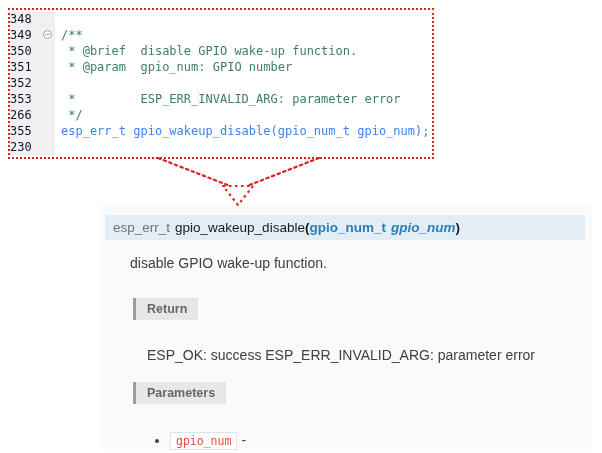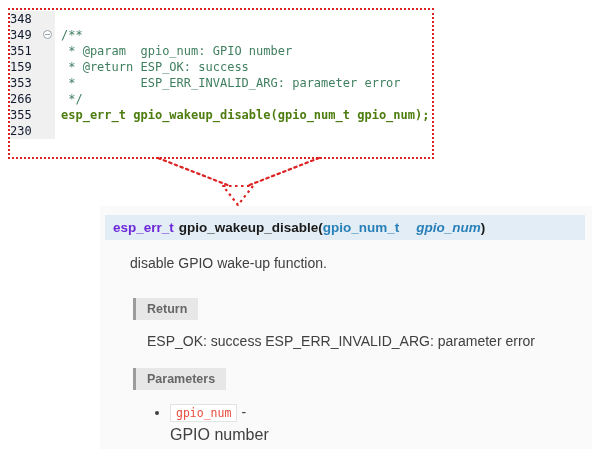--- a/index.html
+++ b/index.html
@@ -23,44 +23,44 @@
   }
   .fold-col { width:13px; flex:none; background:#f0f0f0; height:16px; position:relative; }
   .fold-icon {
     position:absolute; left:1px; top:3px; width:9px; height:9px;
     border:1px solid #97a4ae; border-radius:50%; background:#fff;
   }
   .fold-icon::after {
     content:""; position:absolute; left:1px; right:1px; top:3px; height:1px; background:#97a4ae;
   }
   .code-text { white-space:pre; color:#3F7F5F; padding-left:6px; }
-  .code-line.decl .code-text { color:#4d7c0f; font-weight:bold; }
+  .code-line.decl .code-text { color:#3b82f6; font-weight:normal; }
 
   
   .arrow-wrap { position:absolute; left:138px; top:156px; width:200px; height:52px; }
 
   
   .doc-panel {
     position:absolute; left:100px; top:206px; width:492px; height:243px;
     background:#fafafa;
   }
   .signature {
     margin:9px 7px 0 5px; background:#e2edf5; padding:5px 8px;
     font-size:13.5px;
   }
-  .sig-ret  { color:#6d28d9; font-weight:bold; margin-right:5px; }
-  .sig-name { color:#1a1a1a; font-weight:bold; }
+  .sig-ret  { color:#737373; font-weight:normal; margin-right:5px; }
+  .sig-name { color:#1a1a1a; font-weight:normal; }
   .sig-paren{ color:#1a1a1a; font-weight:bold; }
-  .sig-type { color:#2980b9; font-weight:bold; margin-right:17px; }
+  .sig-type { color:#2980b9; font-weight:bold; margin-right:5px; }
   .sig-param{ color:#2980b9; font-weight:bold; font-style:italic; }
 
   .brief { margin:15px 0 12px 30px; font-size:14px; color:#404040; }
 
   .field-header {
-    display:inline-block; margin:15px 0 0 33px;
+    display:inline-block; margin:15px 0 14px 33px;
     background:#e7e7e7; border-left:3px solid #9c9c9c;
     padding:4px 11px; color:#676767; font-size:12.5px; font-weight:bold;
   }
   .field-body { margin:13px 10px 4px 47px; font-size:14px; color:#404040; }
 
   .param-list { margin:14px 0 0 70px; list-style:disc outside; color:#404040; }
   .param-list li { font-size:14px; }
   .code-chip {
     font-family:"DejaVu Sans Mono", monospace; font-size:11.5px;
     color:#e74c3c; background:#ffffff; border:1px solid #e1e4e5;
@@ -78,28 +78,32 @@
       <span class="code-text"></span>
   </div>
   <div class="code-line">
     <span class="gutter">349</span>
       <span class="fold-col">
         <span class="fold-icon"></span>
       </span>
       <span class="code-text">/**</span>
   </div>
   <div class="code-line">
+    <span class="gutter">350</span>
+      <span class="fold-col"></span>
+      <span class="code-text"> * @brief  disable GPIO wake-up function.</span>
+  </div>
+  <div class="code-line">
     <span class="gutter">351</span>
       <span class="fold-col"></span>
       <span class="code-text"> * @param  gpio_num: GPIO number</span>
   </div>
   <div class="code-line">
-    <span class="gutter">159</span>
+    <span class="gutter">352</span>
       <span class="fold-col"></span>
-      <span class="code-text"> * @return ESP_OK: success</span>
   </div>
   <div class="code-line">
     <span class="gutter">353</span>
       <span class="fold-col"></span>
       <span class="code-text"> *         ESP_ERR_INVALID_ARG: parameter error</span>
   </div>
   <div class="code-line">
     <span class="gutter">266</span>
       <span class="fold-col"></span>
       <span class="code-text"> */</span>

